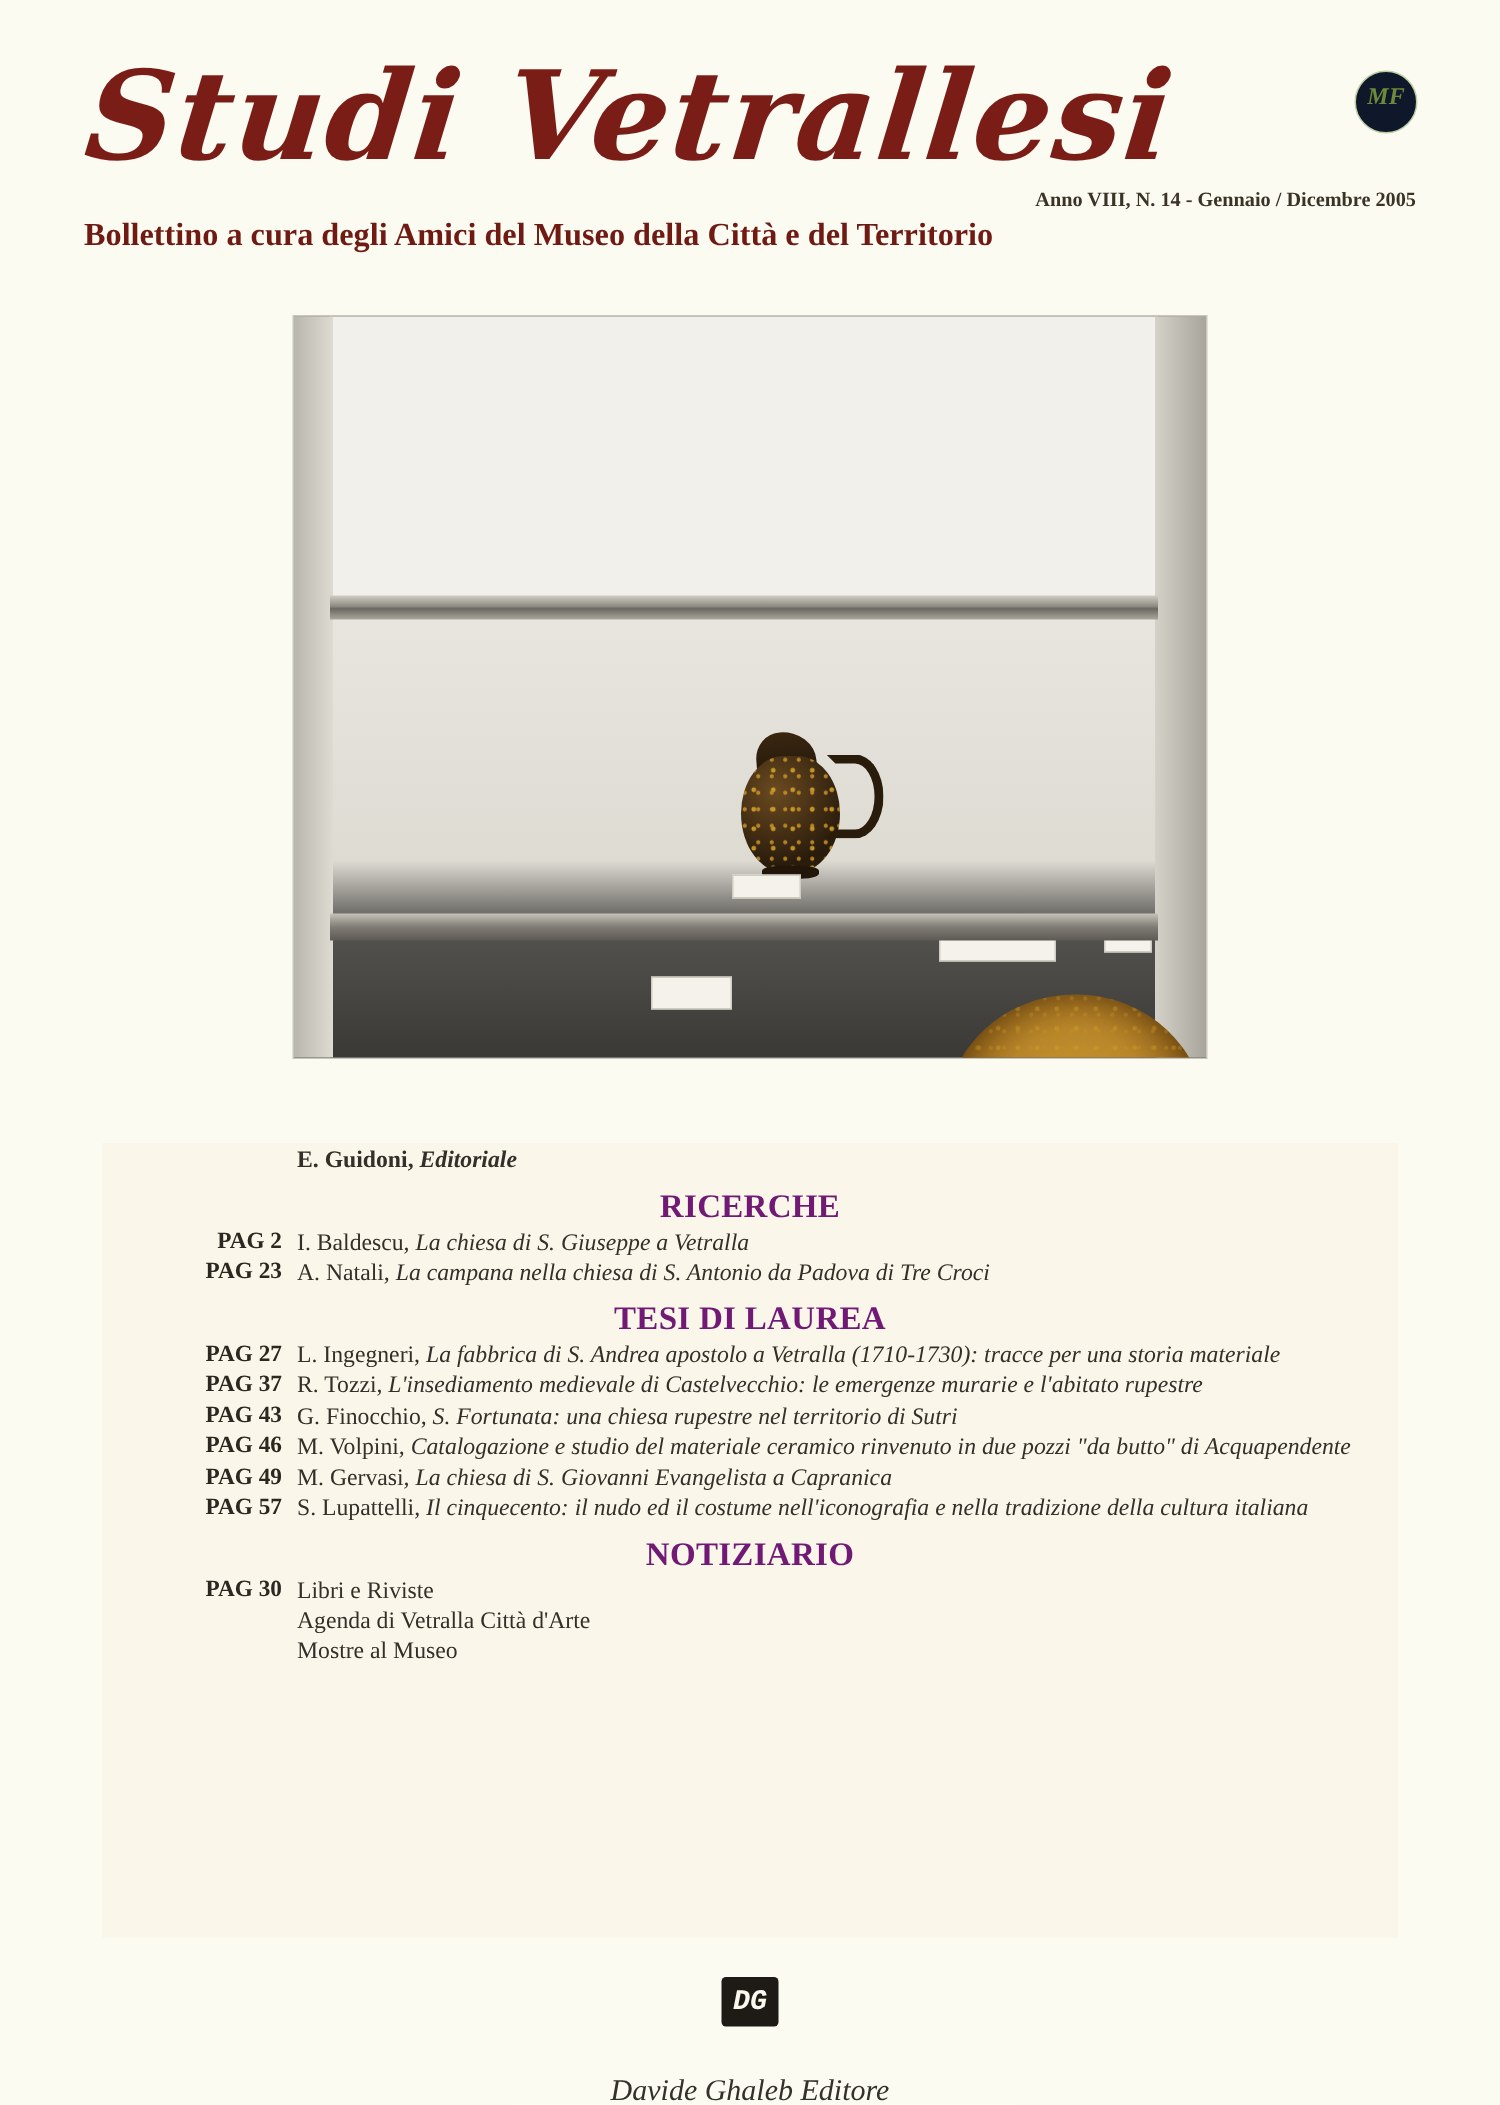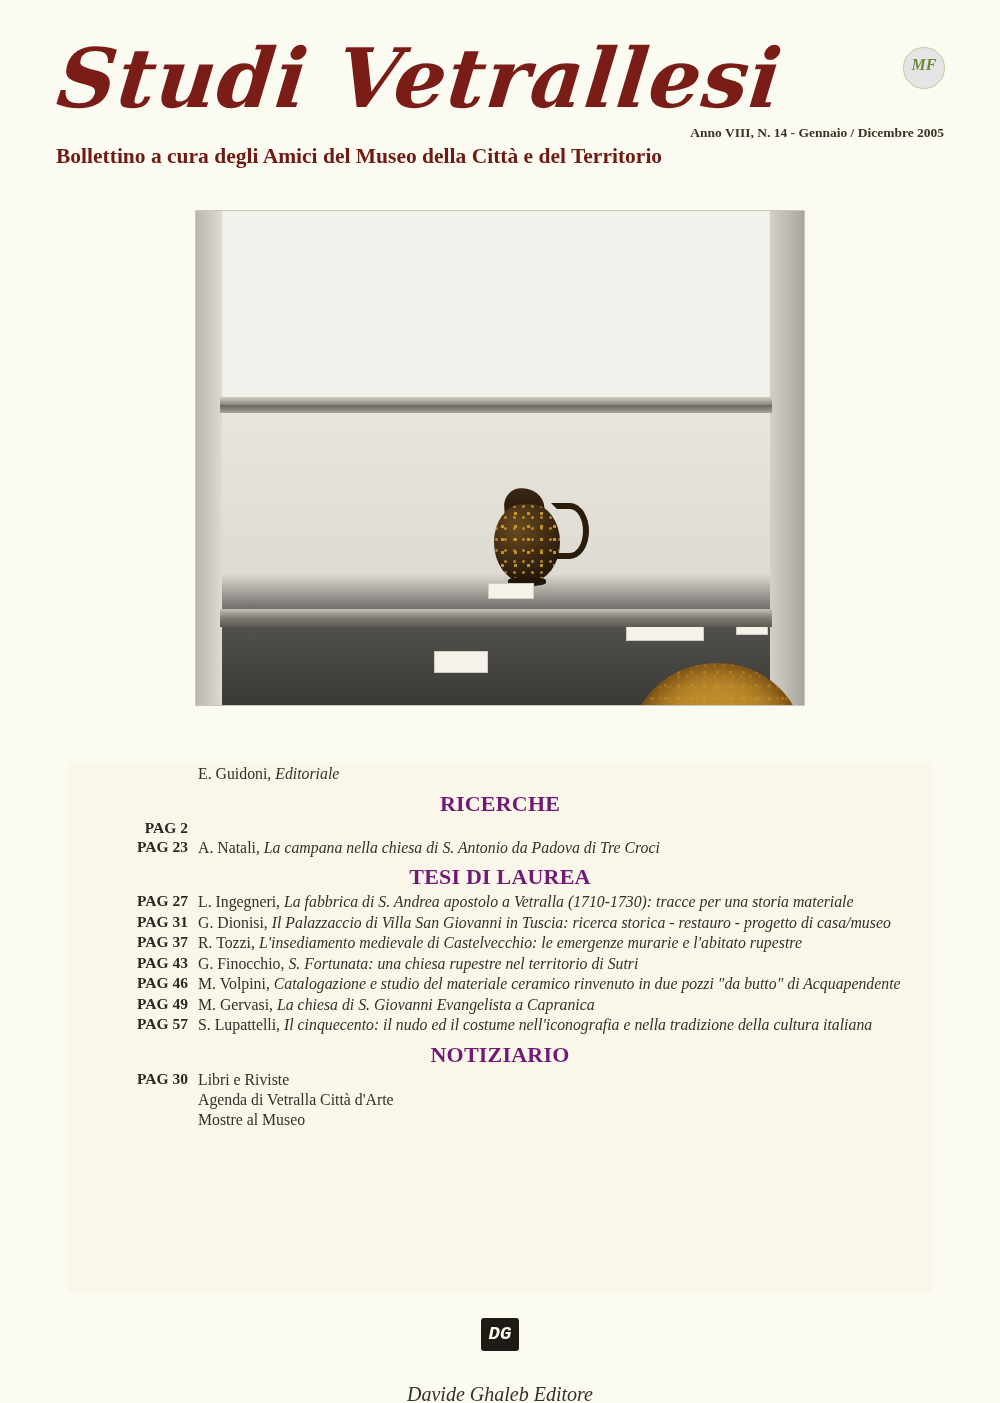--- a/index.html
+++ b/index.html
@@ -41,21 +41,21 @@
     white-space: nowrap;
     transform: skewX(-6deg);
   }
   .logo-circle {
     position: absolute;
     left: 903px;
     top: 47px;
     width: 40px;
     height: 40px;
     border-radius: 50%;
-    background: #e5e5e5;
+    background: #0f172a;
     border: 1px solid #bccfa3;
   }
   .logo-circle .logo-text {
     position: absolute;
     left: 0;
     top: 8px;
     width: 40px;
     text-align: center;
     font-family: "Liberation Serif", serif;
     font-size: 16px;
@@ -240,21 +240,21 @@
   .toc-text i { font-style: italic; }
   .section-head {
     font-size: 22px;
     font-weight: bold;
     color: #701a75;
     margin: 7px 0 2px 0;
     padding-left: 0;
     letter-spacing: .2px;
     text-align: center;
   }
-  .intro-row .toc-text { padding-top: 2px; }
+  .intro-row .toc-text { padding-top: 2px; font-weight: bold; }
   .notiz-list div {
     font-size: 15.8px;
     line-height: 20px;
   }
 
   
   .publisher-logo {
     position: absolute;
     left: 481px;
     top: 1318px;
@@ -335,33 +335,30 @@
 
   <div class="index-block">
     <div class="toc" id="toc-root">
         <div class="toc-row intro-row">
           <div class="toc-pag"></div>
           <div class="toc-text"><span>E. Guidoni, </span><i>Editoriale</i></div>
         </div>
         <div class="section-head">RICERCHE</div>
         <div class="toc-row">
           <div class="toc-pag">PAG   2</div>
+          <div class="toc-text"><span>I. Baldescu, </span><i>La chiesa di S. Giuseppe a Vetralla</i></div>
         </div>
         <div class="toc-row">
           <div class="toc-pag">PAG 23</div>
           <div class="toc-text"><span>A. Natali, </span><i>La campana nella chiesa di S. Antonio da Padova di Tre Croci</i></div>
         </div>
         <div class="section-head">TESI DI LAUREA</div>
         <div class="toc-row">
           <div class="toc-pag">PAG 27</div>
           <div class="toc-text"><span>L. Ingegneri, </span><i>La fabbrica di S. Andrea apostolo a Vetralla (1710-1730): tracce per una storia materiale</i></div>
-        </div>
-        <div class="toc-row">
-          <div class="toc-pag">PAG 31</div>
-          <div class="toc-text"><span>G. Dionisi, </span><i>Il Palazzaccio di Villa San Giovanni in Tuscia: ricerca storica - restauro - progetto di casa/museo</i></div>
         </div>
         <div class="toc-row">
           <div class="toc-pag">PAG 37</div>
           <div class="toc-text"><span>R. Tozzi, </span><i>L'insediamento medievale di Castelvecchio: le emergenze murarie e l'abitato rupestre</i></div>
         </div>
         <div class="toc-row">
           <div class="toc-pag">PAG 43</div>
           <div class="toc-text"><span>G. Finocchio, </span><i>S. Fortunata: una chiesa rupestre nel territorio di Sutri</i></div>
         </div>
         <div class="toc-row">

